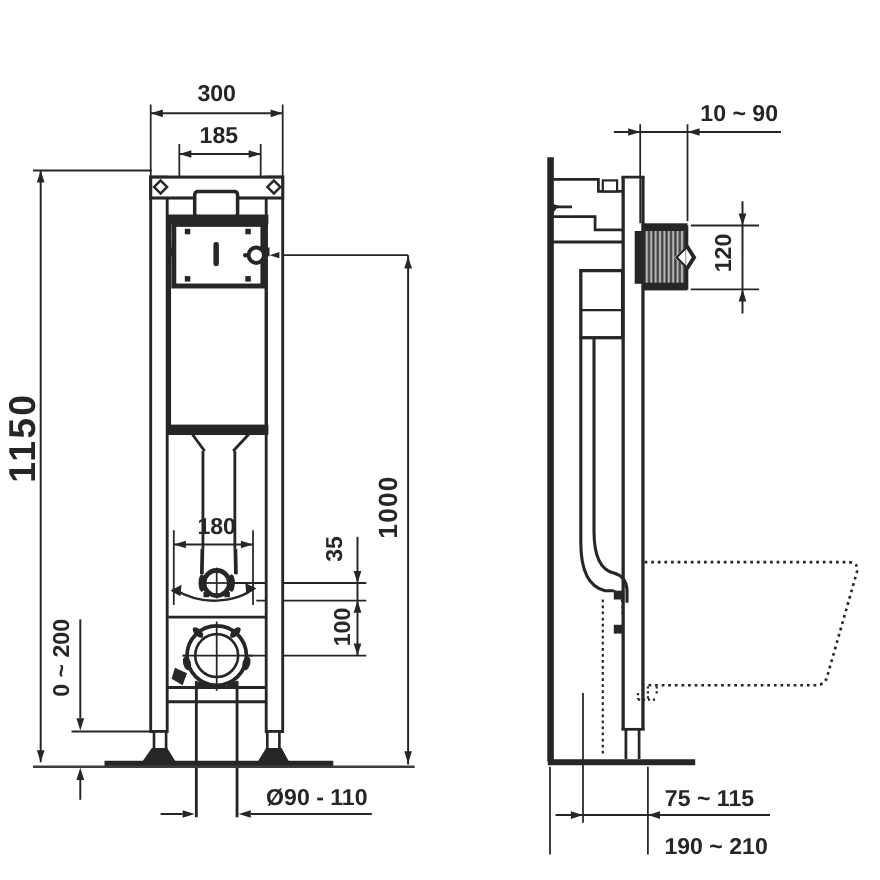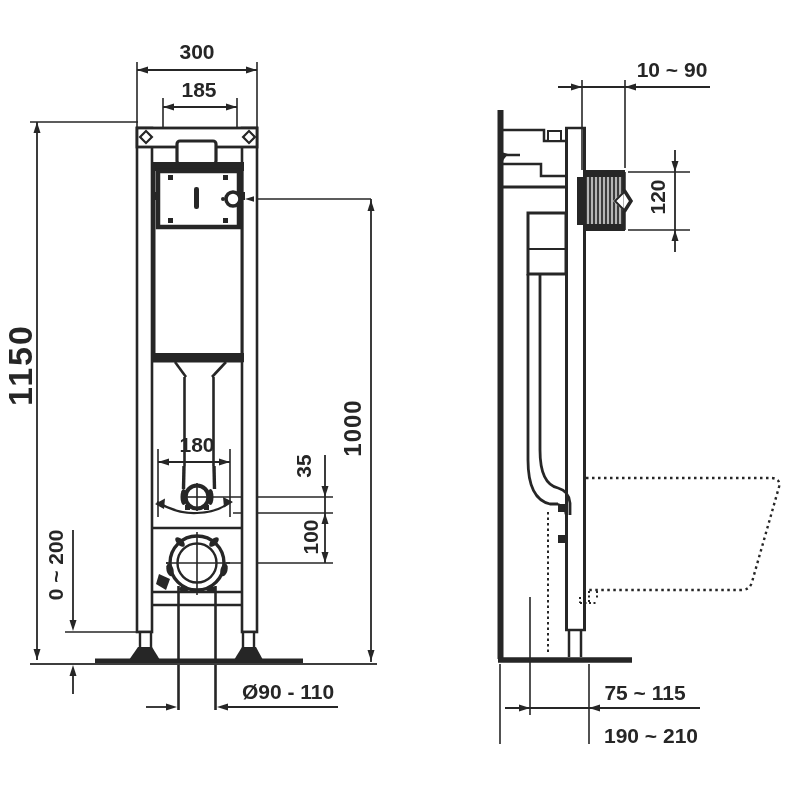--- a/index.html
+++ b/index.html
@@ -1,17 +1,17 @@
 <!DOCTYPE html>
 <html style="--background: #ffffff; --line: #262626; --floor_line: #3d3d3d; --hatch_bg: #b5b5b5; --hatch_stripe: #3c3c3c;"><head>
 <meta charset="utf-8">
 <style>
   html,body { margin:0; padding:0; }
   body { font-family:"Liberation Sans", sans-serif; }
-  .stage { width:800px; height:744px; background:var(--background,#fff); position:relative; overflow:hidden; }
+  .stage { width:800px; height:744px; background:var(--background,#fff); position:relative; overflow:hidden;margin-top:33px; }
   svg { display:block; }
   .dim  { font:700 21px "Liberation Sans", sans-serif; fill:var(--line,#262626); }
   .dim-lg { font:700 34px "Liberation Sans", sans-serif; letter-spacing:2px; fill:var(--line,#262626); }
   .dim-md { font:700 24px "Liberation Sans", sans-serif; letter-spacing:1px; fill:var(--line,#262626); }
   .stroke { stroke:var(--line,#262626); fill:none; }
   .fillb  { fill:var(--line,#262626); stroke:none; }
   .white  { fill:#ffffff; }
 </style>
 </head>
 <body>

